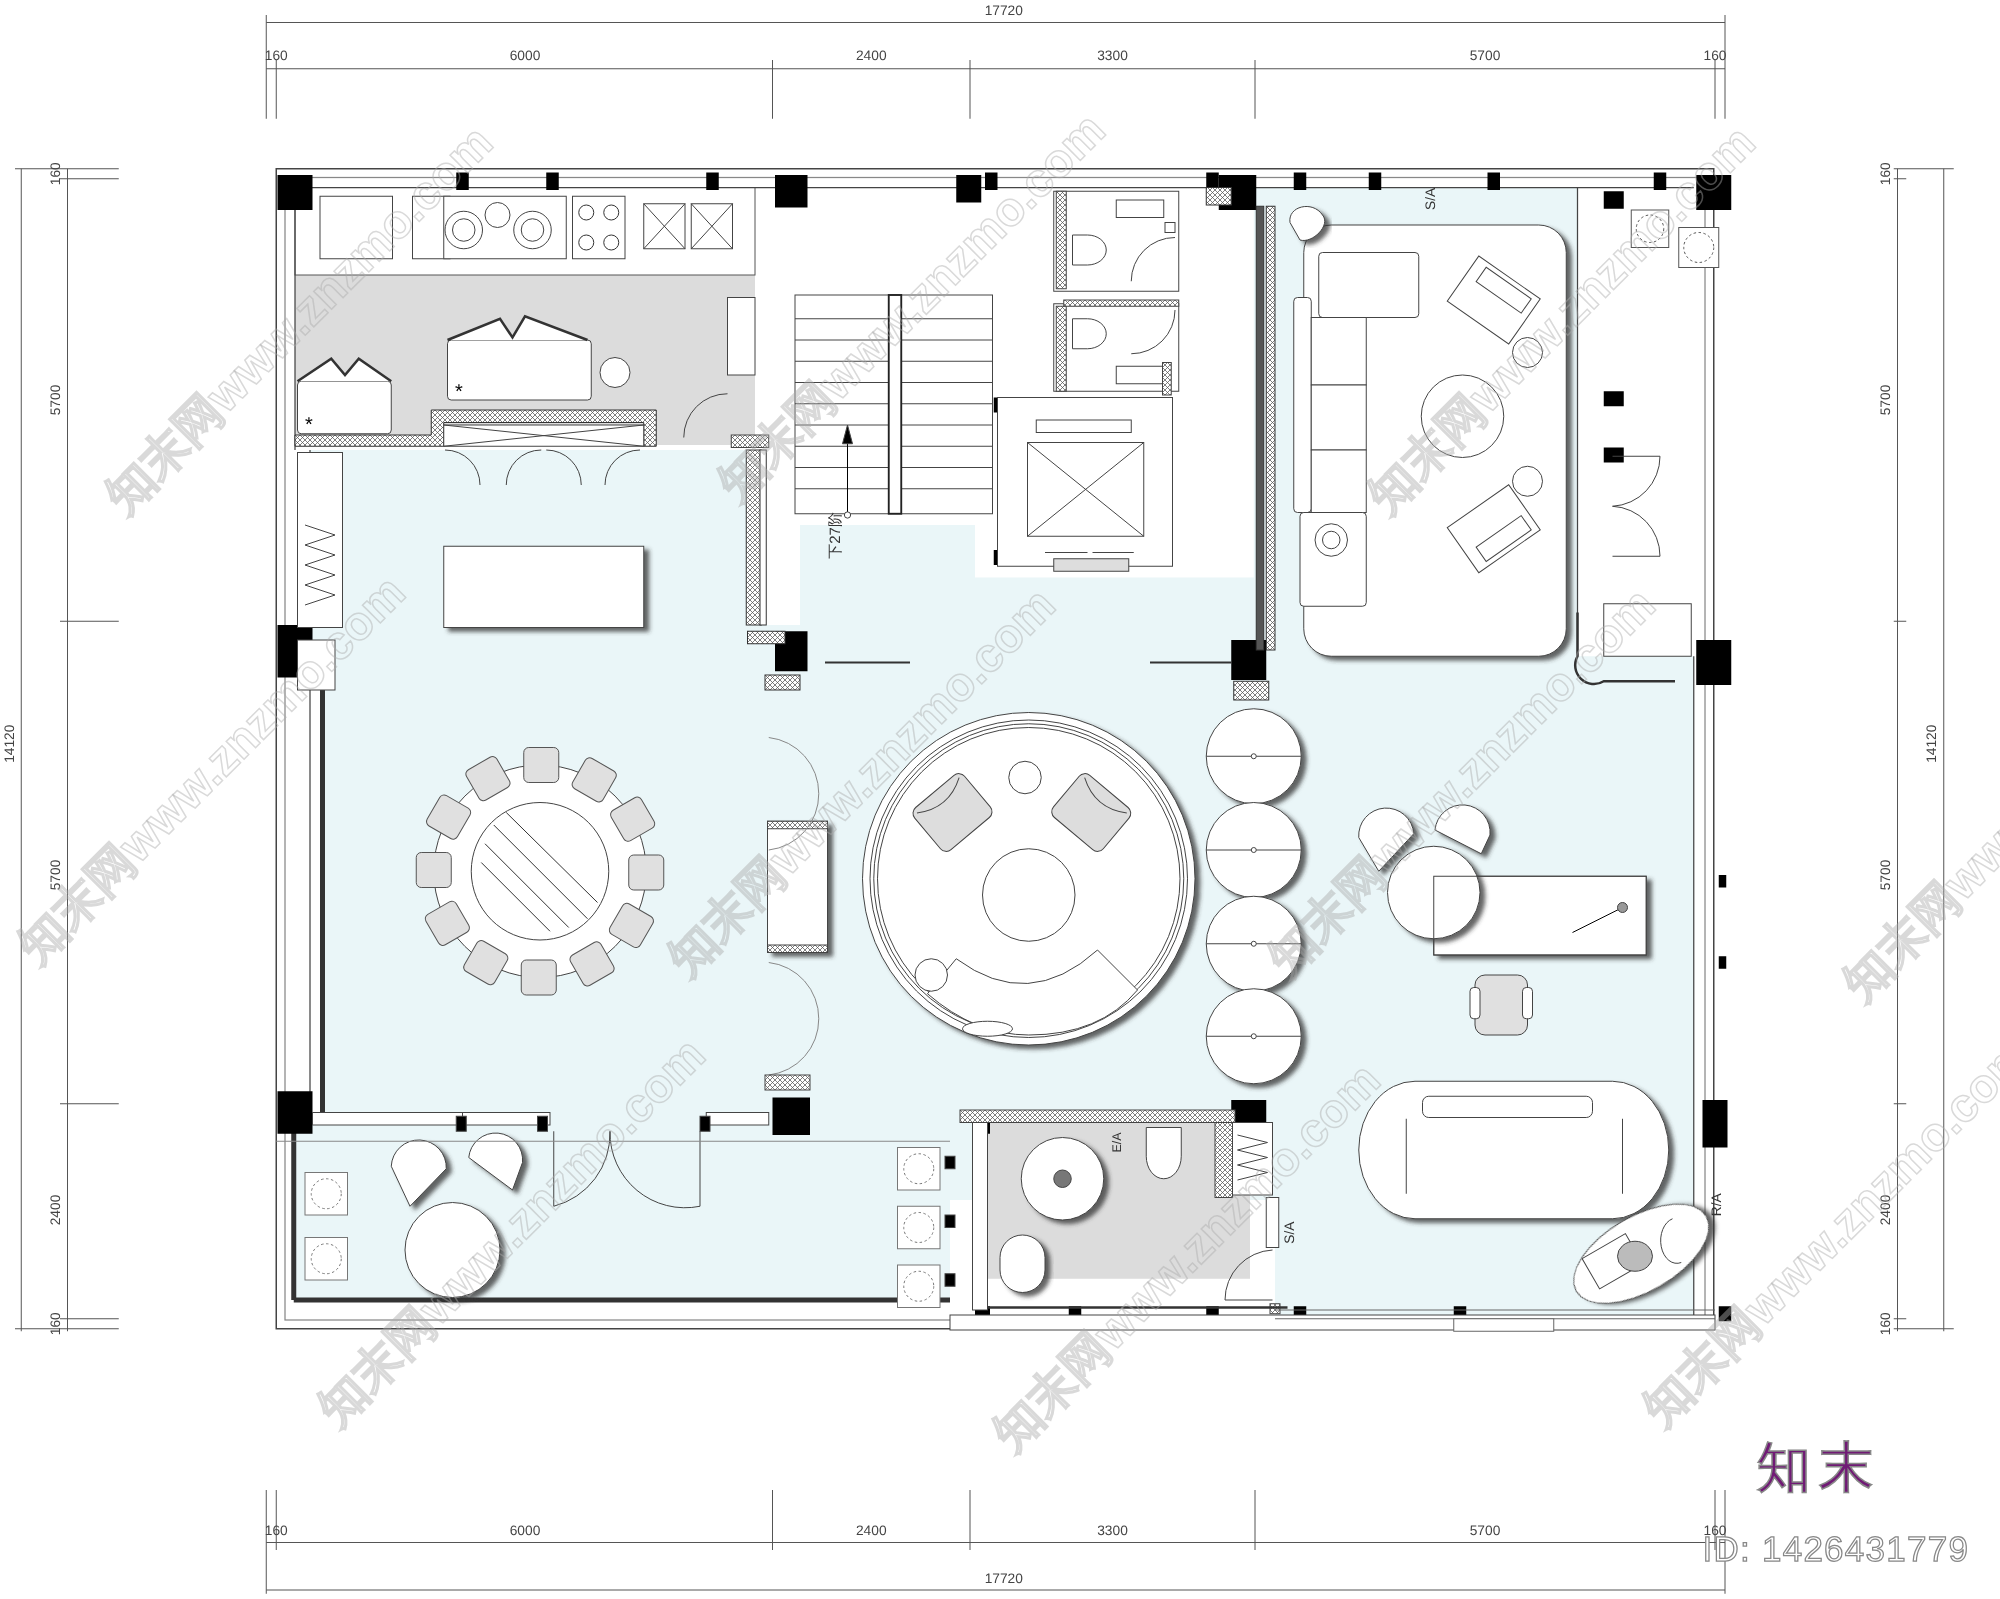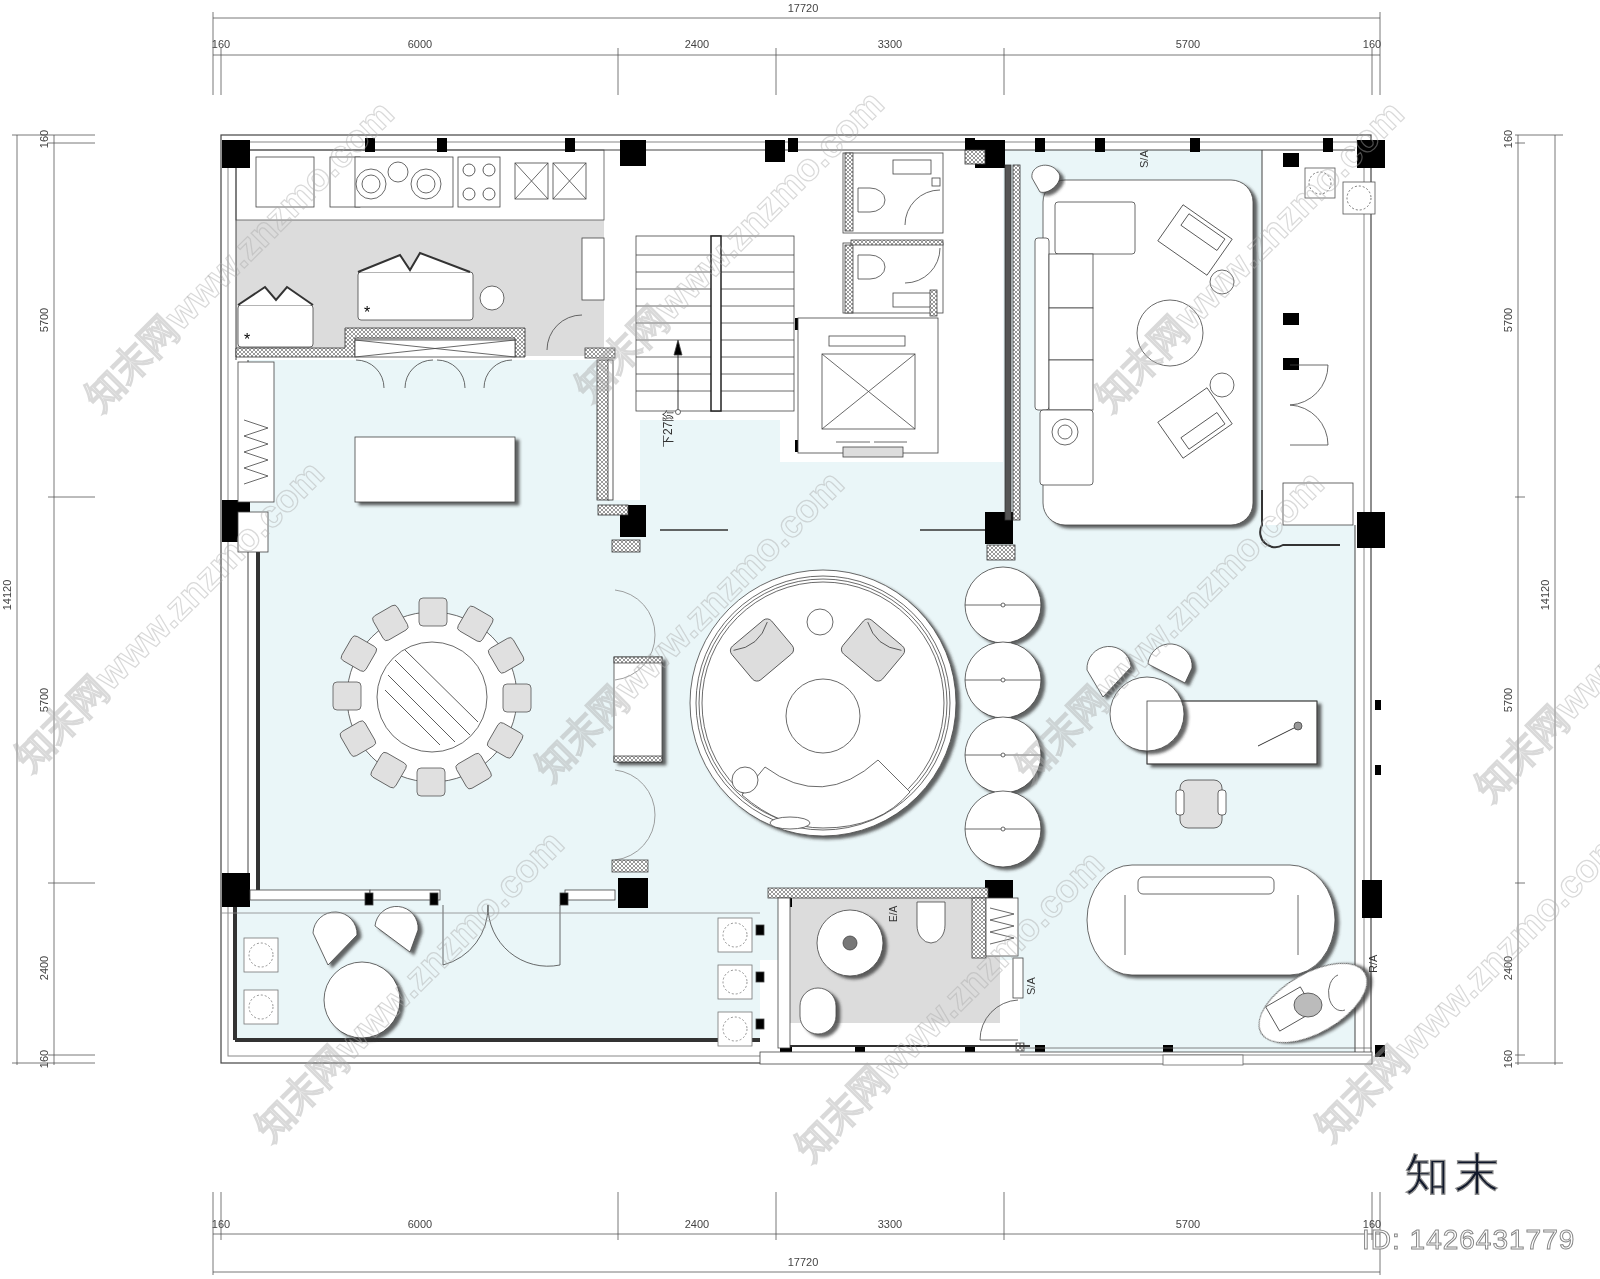--- a/index.html
+++ b/index.html
@@ -1,20 +1,20 @@
 <!DOCTYPE html>
 <html><head>
 <meta charset="utf-8">
 <style>
   html, body { margin:0; padding:0; background:#ffffff; }
   body { width:1600px; height:1279px; position:relative; overflow:hidden;
          font-family:"Liberation Sans", sans-serif; color:#333; }
   #plan { position:absolute; left:0; top:0; }
   .dim { font-family:"Liberation Sans Narrow","Liberation Sans", sans-serif; font-size:11px; fill:#444; }
-  .brand { position:absolute; left:1405px; top:1145px; font-size:44px; color:#0f172a;
+  .brand { position:absolute; left:1405px; top:1145px; font-size:44px; color:#701a75;
            -webkit-text-stroke:1.2px #888; letter-spacing:6px; }
   .brand-id { position:absolute; left:1362px; top:1224px; font-size:28px; color:#fff;
               -webkit-text-stroke:1px #888; letter-spacing:1px; }
   .wm { position:absolute; font-size:38px; font-weight:bold; color:rgba(255,255,255,0);
         -webkit-text-stroke:1.2px rgba(170,170,170,0.45); transform:rotate(-45deg);
         white-space:nowrap; pointer-events:none; }
   .label-svg { font-family:"Liberation Sans", sans-serif; }
 </style>
 </head>
 <body>

